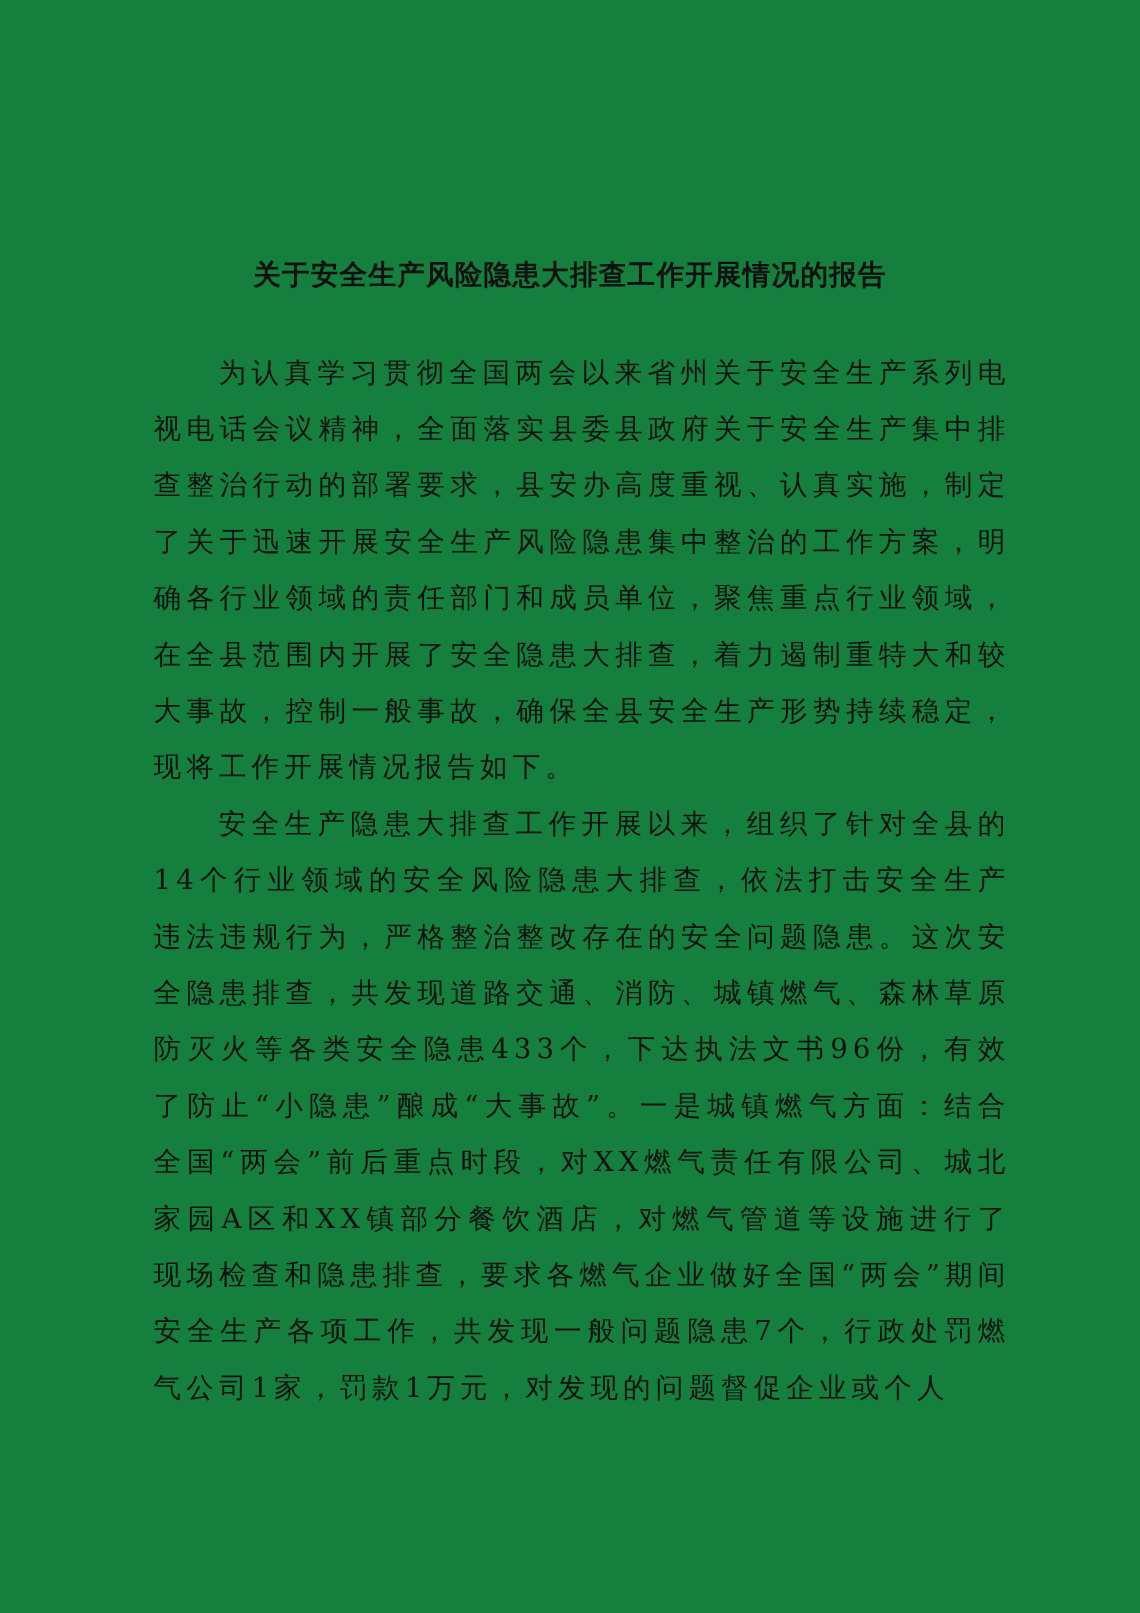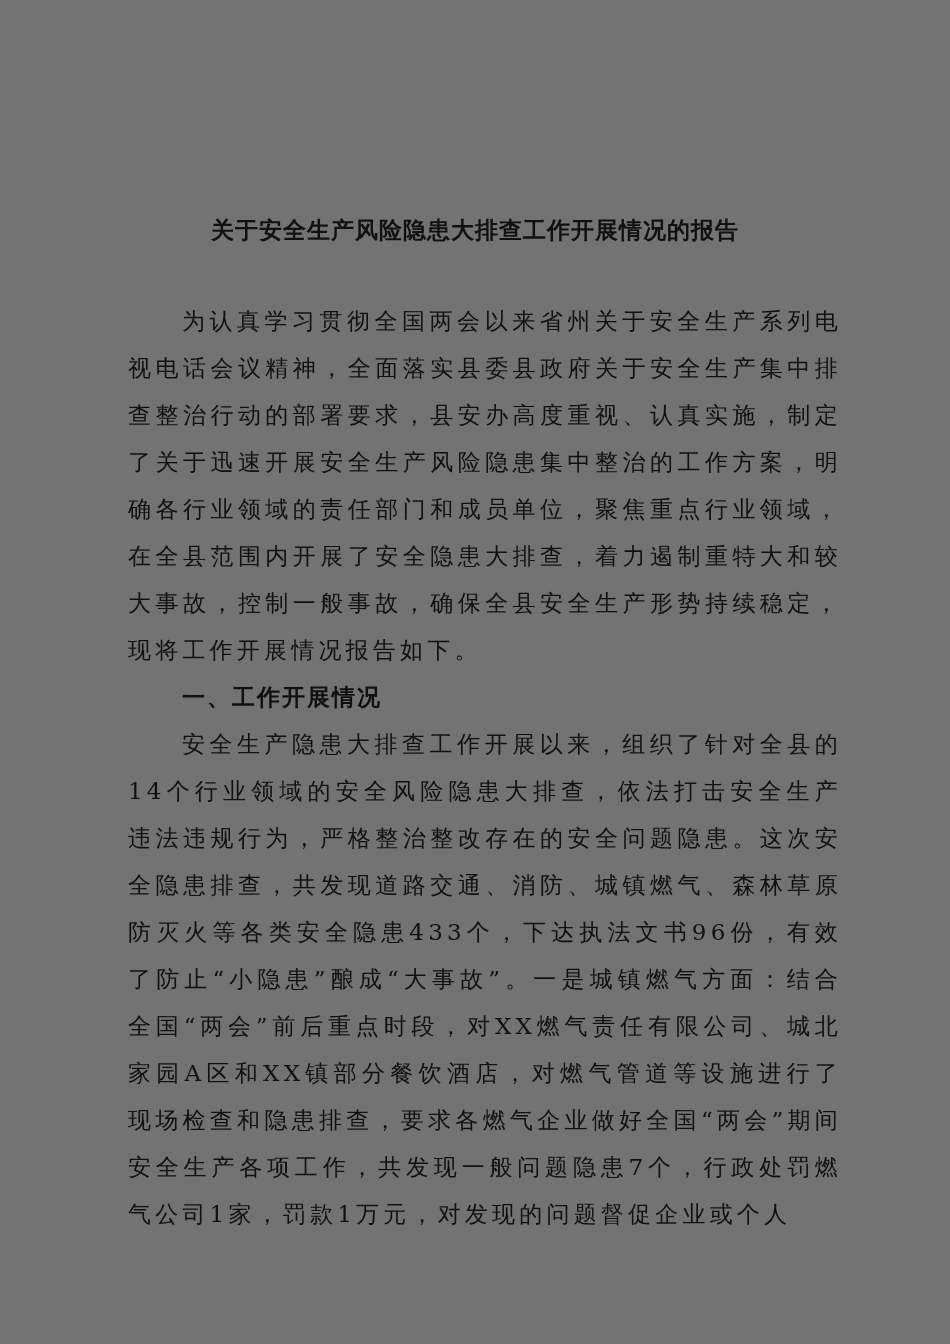--- a/index.html
+++ b/index.html
@@ -14,21 +14,21 @@
     overflow: hidden;
     font-family: "DejaVu Serif", "Liberation Serif", serif;
     color: #111111;
   }
   .page {
     position: absolute;
     left: 0;
     top: 0;
     width: 950px;
     height: 1344px;
-    background: #737373;
+    background: #15803d;
   }
   .title {
     position: absolute;
     left: 0;
     top: 212px;
     width: 950px;
     text-align: center;
     font-size: 23px;
     font-weight: bold;
     letter-spacing: 1px;
@@ -54,30 +54,29 @@
     margin: 0;
     text-indent: 54px;
     font-weight: bold;
     font-family: "DejaVu Sans", "Liberation Sans", sans-serif;
     letter-spacing: 2px;
   }
   .bold-inline {
     font-weight: normal;
     font-family: "DejaVu Sans", "Liberation Sans", sans-serif;
   }
-  .p1 { top: 298px; }
+  .p1 { top: 288px; }
 </style>
 </head>
 <body>
 
 <div class="page">
 
   <div class="title">关于安全生产风险隐患大排查工作开展情况的报告</div>
 
   <div class="body-text p1">
     <p class="para">为认真学习贯彻全国两会以来省州关于安全生产系列电视电话会议精神，全面落实县委县政府关于安全生产集中排查整治行动的部署要求，县安办高度重视、认真实施，制定了关于迅速开展安全生产风险隐患集中整治的工作方案，明确各行业领域的责任部门和成员单位，聚焦重点行业领域，在全县范围内开展了安全隐患大排查，着力遏制重特大和较大事故，控制一般事故，确保全县安全生产形势持续稳定，现将工作开展情况报告如下。</p>
 
-    <p class="heading">一、工作开展情况</p>
 
     <p class="para"><span>安全生产隐患大排查工作开展以来，组织了针对全县的14个行业领域的安全风险隐患大排查，依法打击安全生产违法违规行为，严格整治整改存在的安全问题隐患。这次安全隐患排查，共发现道路交通、消防、城镇燃气、森林草原防灭火等各类安全隐患433个，下达执法文书96份，有效了防止“小隐患”酿成“大事故”。</span><span class="bold-inline">一是</span><span>城镇燃气方面：结合全国“两会”前后重点时段，对XX燃气责任有限公司、城北家园A区和XX镇部分餐饮酒店，对燃气管道等设施进行了现场检查和隐患排查，要求各燃气企业做好全国“两会”期间安全生产各项工作，共发现一般问题隐患7个，行政处罚燃气公司1家，罚款1万元，对发现的问题督促企业或个人</span></p>
   </div>
 
 </div>
 
 </body></html>

